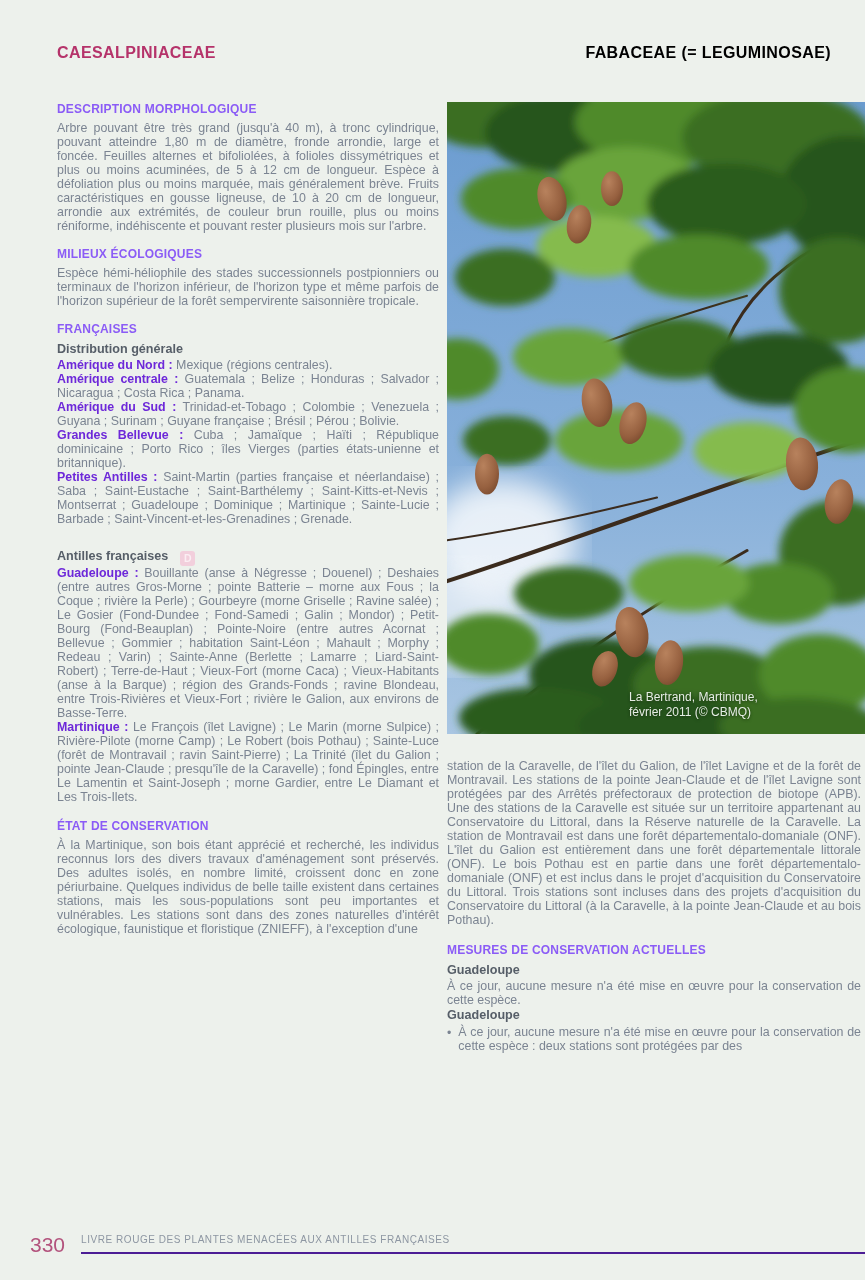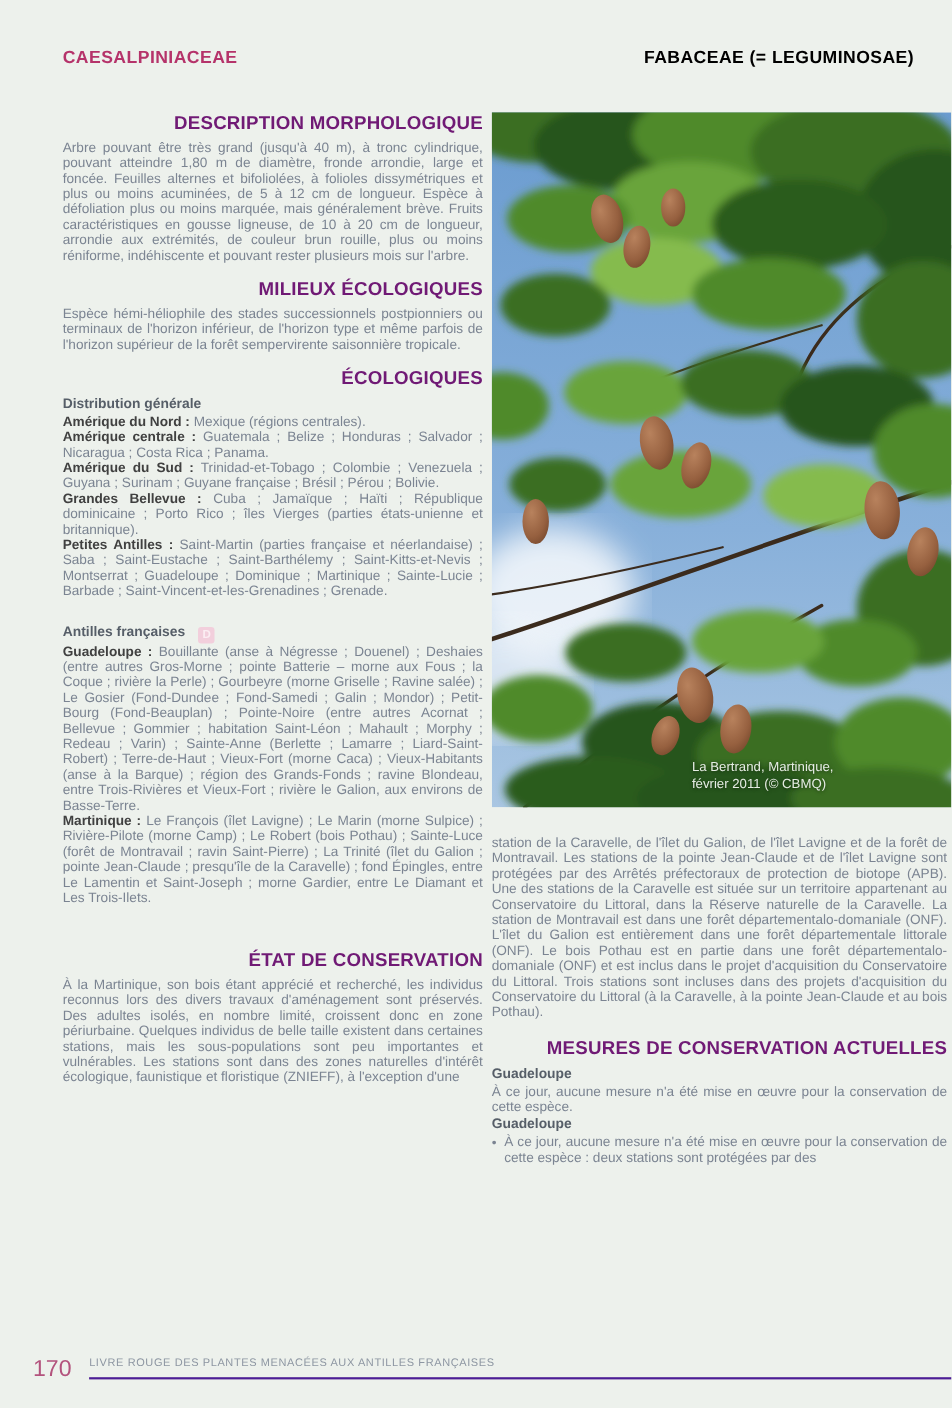--- a/index.html
+++ b/index.html
@@ -24,34 +24,33 @@
     padding:2px 0 6px 19px;
   }
   .species-title{color:#ad3168;}
   .species-title .sci{font-style:italic;font-weight:bold;font-size:42px;letter-spacing:-.5px;}
   .species-title .auth{font-size:21px;font-weight:bold;margin-left:6px;}
   .vernacular{color:#8b93a0;font-size:13.5px;margin-top:9px;}
   .columns{display:flex;margin-top:40px;padding-left:57px;}
   .col-left{width:390px;box-sizing:border-box;padding-right:8px;}
   .col-right{width:418px;box-sizing:border-box;}
   .sec-h{
-    color:#701a75;font-weight:bold;font-size:17px;letter-spacing:.2px;
+    color:#8b5cf6;font-weight:bold;font-size:12px;letter-spacing:.2px;
     margin:0 0 5px 0;
-    text-align:right;
   }
   .body{
     color:#7b8492;font-size:12.4px;line-height:14px;
     text-align:justify;margin:0;
   }
   .subhead{font-weight:bold;color:#565e68;font-size:12.6px;line-height:17.3px;margin:0;}
-  .entry b{color:#404040;}
+  .entry b{color:#6d28d9;}
   .sec{margin-top:14px;}
   .sec-first{margin-top:0;}
   .sec-antilles{margin-top:22px;}
-  .sec-etat{margin-top:40px;}
+  .sec-etat{margin-top:15px;}
   .badge{
     display:inline-flex;align-items:center;justify-content:center;
     width:15px;height:15px;border-radius:3px;
     background:#f2cfdc;color:#fbeef3;
     font-size:10.5px;font-weight:bold;
     margin-left:12px;vertical-align:-2px;
   }
   .photo{
     width:418px;height:632px;position:relative;overflow:hidden;
   }
@@ -96,21 +95,21 @@
         <h3 class="sec-h">DESCRIPTION MORPHOLOGIQUE</h3>
         <p class="body">Arbre pouvant être très grand (jusqu'à 40 m), à tronc cylindrique, pouvant atteindre 1,80 m de diamètre, fronde arrondie, large et foncée. Feuilles alternes et bifoliolées, à folioles dissymétriques et plus ou moins acuminées, de 5 à 12 cm de longueur. Espèce à défoliation plus ou moins marquée, mais généralement brève. Fruits caractéristiques en gousse ligneuse, de 10 à 20 cm de longueur, arrondie aux extrémités, de couleur brun rouille, plus ou moins réniforme, indéhiscente et pouvant rester plusieurs mois sur l'arbre.</p>
       </div>
 
       <div class="sec">
         <h3 class="sec-h">MILIEUX ÉCOLOGIQUES</h3>
         <p class="body">Espèce hémi-héliophile des stades successionnels postpionniers ou terminaux de l'horizon inférieur, de l'horizon type et même parfois de l'horizon supérieur de la forêt sempervirente saisonnière tropicale.</p>
       </div>
 
       <div class="sec">
-        <h3 class="sec-h">ÉCOLOGIQUES</h3>
+        <h3 class="sec-h">FRANÇAISES</h3>
         <p class="subhead">Distribution générale</p>
         <p class="body entry"><b>Amérique du Nord :</b> <span>Mexique (régions centrales).</span></p>
         <p class="body entry"><b>Amérique centrale :</b> <span>Guatemala ; Belize ; Honduras ; Salvador ; Nicaragua ; Costa Rica ; Panama.</span></p>
         <p class="body entry"><b>Amérique du Sud :</b> <span>Trinidad-et-Tobago ; Colombie ; Venezuela ; Guyana ; Surinam ; Guyane française ; Brésil ; Pérou ; Bolivie.</span></p>
         <p class="body entry"><b>Grandes Bellevue :</b> <span>Cuba ; Jamaïque ; Haïti ; République dominicaine ; Porto Rico ; îles Vierges (parties états-unienne et britannique).</span></p>
         <p class="body entry"><b>Petites Antilles :</b> <span>Saint-Martin (parties française et néerlandaise) ; Saba ; Saint-Eustache ; Saint-Barthélemy ; Saint-Kitts-et-Nevis ; Montserrat ; Guadeloupe ; Dominique ; Martinique ; Sainte-Lucie ; Barbade ; Saint-Vincent-et-les-Grenadines ; Grenade.</span></p>
       </div>
 
       <div class="sec sec-antilles">
         <p class="subhead"><span>Antilles françaises</span><span class="badge">D</span></p>
@@ -219,17 +218,17 @@
         <div class="bullet-row">
           <span class="bullet">•</span>
           <p class="body">À ce jour, aucune mesure n'a été mise en œuvre pour la conservation de cette espèce : deux stations sont protégées par des</p>
         </div>
       </div>
 
     </div>
   </div>
 
   <div class="footer">
-    <div class="page-num">170</div>
+    <div class="page-num">330</div>
     <div class="footer-rule">LIVRE ROUGE DES PLANTES MENACÉES AUX ANTILLES FRANÇAISES</div>
   </div>
 
 </div>
 
 </body></html>

